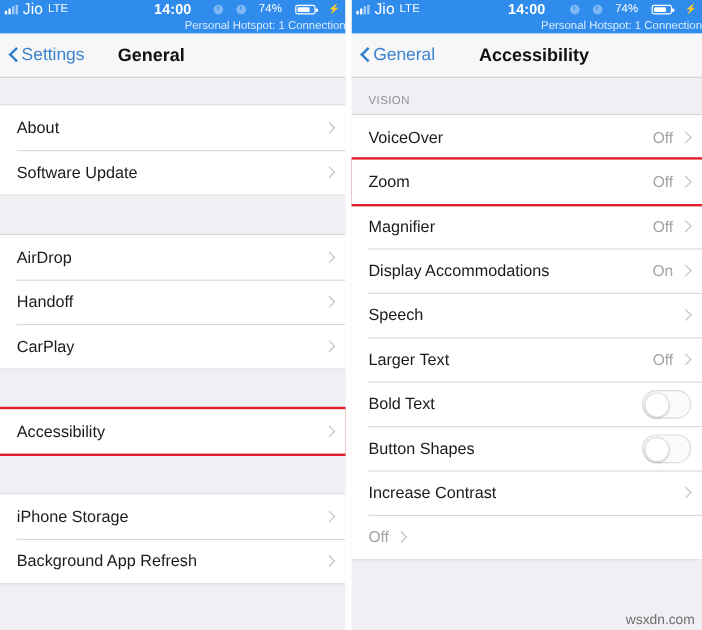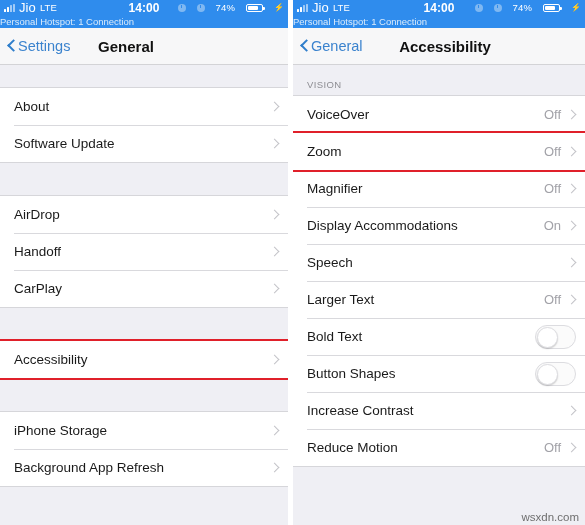--- a/index.html
+++ b/index.html
@@ -72,21 +72,21 @@
     border-radius: 2px; position: relative; padding: 1px;
   }
   .sb-batt::after {
     content:''; position:absolute; right:-3px; top:2.2px;
     width:1.5px; height:3px; background:#ffffff; border-radius:0 1px 1px 0;
   }
   .sb-batt b { display:block; height:100%; width:74%; background:#ffffff; border-radius:1px; }
   .sb-bolt { font-size: 8px; }
   .sb-row2 {
     height: 13px;
-    text-align: left;
+    text-align: right;
     font-size: 9.5px;
     line-height: 13px;
     color: #dbebfb;
   }
 
   
   .navbar {
     height: 37px;
     background: #f7f7f8;
     border-bottom: 1px solid #d3d3d6;
@@ -381,21 +381,20 @@
           </span>
       </div>
 
       <div class="row">
         <span class="row-label">Increase Contrast</span>
         <span class="row-value"></span>
         <span class="chev"></span>
       </div>
 
       <div class="row">
-        <span class="row-label">Reduce Motion</span>
         <span class="row-value">Off</span>
         <span class="chev"></span>
       </div>
 
     </div>
 
     <div class="watermark">wsxdn.com</div>
 
   </div>
 

